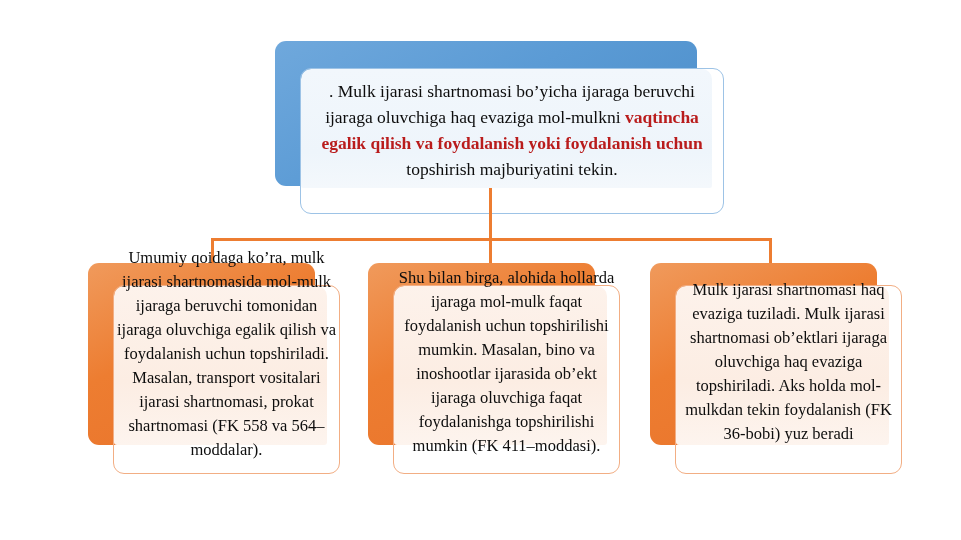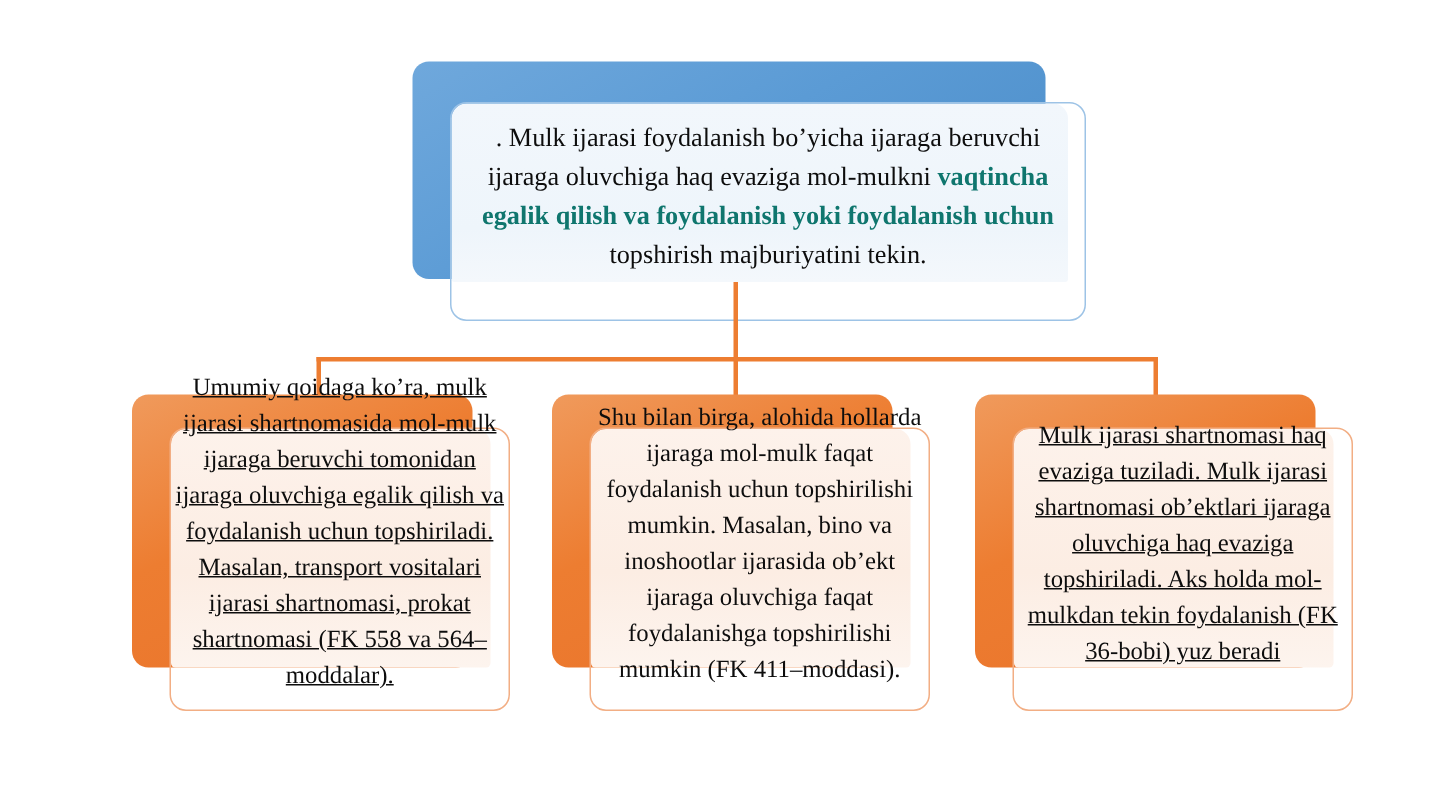--- a/index.html
+++ b/index.html
@@ -41,21 +41,21 @@
   .top-text{
     position:absolute;
     left:300px;top:78px;width:424px;
     text-align:center;
     font-size:17.5px;
     line-height:26px;
     color:#0d0d0d;
     padding:0 14px;
     box-sizing:border-box;
   }
-  .hl{color:#0f766e;font-weight:bold;}
+  .hl{color:#b91c1c;font-weight:bold;}
 
   
   .onode{position:absolute;}
   .o-shadow{
     position:absolute;
     border-radius:11px;
     background:linear-gradient(155deg,#F09A5C 0%,#ED7D31 42%,#E9722A 100%);
   }
   .o-card{
     position:absolute;
@@ -80,43 +80,43 @@
 </style>
 </head>
 <body>
 
 <div id="stage">
 
   <div class="top-shadow"></div>
   <div class="top-card-fill"></div>
   <div class="top-card"></div>
   <div class="top-text">
-    <span>. Mulk ijarasi foydalanish bo’yicha ijaraga beruvchi ijaraga oluvchiga haq evaziga mol-mulkni </span><span class="hl">vaqtincha egalik qilish va foydalanish yoki foydalanish uchun</span><span> topshirish majburiyatini tekin.</span>
+    <span>. Mulk ijarasi shartnomasi bo’yicha ijaraga beruvchi ijaraga oluvchiga haq evaziga mol-mulkni </span><span class="hl">vaqtincha egalik qilish va foydalanish yoki foydalanish uchun</span><span> topshirish majburiyatini tekin.</span>
   </div>
 
   <div class="conn v" style="left:489px;top:188px;height:52px;"></div>
   <div class="conn h" style="left:211px;top:238px;width:561px;"></div>
   <div class="conn v" style="left:211px;top:238px;height:32px;"></div>
   <div class="conn v" style="left:489px;top:238px;height:32px;"></div>
   <div class="conn v" style="left:769px;top:238px;height:32px;"></div>
 
   <div class="onode">
     <div class="o-shadow" style="left:88px;top:263px;width:227px;height:182px;"></div>
     <div class="o-card-fill" style="left:114px;top:286px;width:213px;height:159px;"></div>
     <div class="o-card" style="left:113px;top:285px;width:227px;height:189px;"></div>
-    <div class="o-text" style="left:113px;top:246px;width:227px;padding:0 4px;text-decoration:underline;">Umumiy qoidaga ko’ra, mulk ijarasi shartnomasida mol-mulk ijaraga beruvchi tomonidan ijaraga oluvchiga egalik qilish va foydalanish uchun topshiriladi. Masalan, transport vositalari ijarasi shartnomasi, prokat shartnomasi (FK 558 va 564–moddalar).</div>
+    <div class="o-text" style="left:113px;top:246px;width:227px;padding:0 4px;">Umumiy qoidaga ko’ra, mulk ijarasi shartnomasida mol-mulk ijaraga beruvchi tomonidan ijaraga oluvchiga egalik qilish va foydalanish uchun topshiriladi. Masalan, transport vositalari ijarasi shartnomasi, prokat shartnomasi (FK 558 va 564–moddalar).</div>
   </div>
 
   <div class="onode">
     <div class="o-shadow" style="left:368px;top:263px;width:227px;height:182px;"></div>
     <div class="o-card-fill" style="left:394px;top:286px;width:213px;height:159px;"></div>
     <div class="o-card" style="left:393px;top:285px;width:227px;height:189px;"></div>
     <div class="o-text" style="left:393px;top:266px;width:227px;padding:0 4px;">Shu bilan birga, alohida hollarda ijaraga mol-mulk faqat foydalanish uchun topshirilishi mumkin. Masalan, bino va inoshootlar ijarasida ob’ekt ijaraga oluvchiga faqat foydalanishga topshirilishi mumkin (FK 411–moddasi).</div>
   </div>
 
   <div class="onode">
     <div class="o-shadow" style="left:650px;top:263px;width:227px;height:182px;"></div>
     <div class="o-card-fill" style="left:676px;top:286px;width:213px;height:159px;"></div>
     <div class="o-card" style="left:675px;top:285px;width:227px;height:189px;"></div>
-    <div class="o-text" style="left:675px;top:278px;width:227px;padding:0 4px;text-decoration:underline;">Mulk ijarasi shartnomasi haq evaziga tuziladi. Mulk ijarasi shartnomasi ob’ektlari ijaraga oluvchiga haq evaziga topshiriladi. Aks holda mol-mulkdan tekin foydalanish (FK 36-bobi) yuz beradi</div>
+    <div class="o-text" style="left:675px;top:278px;width:227px;padding:0 4px;">Mulk ijarasi shartnomasi haq evaziga tuziladi. Mulk ijarasi shartnomasi ob’ektlari ijaraga oluvchiga haq evaziga topshiriladi. Aks holda mol-mulkdan tekin foydalanish (FK 36-bobi) yuz beradi</div>
   </div>
 
 </div>
 
 </body></html>

